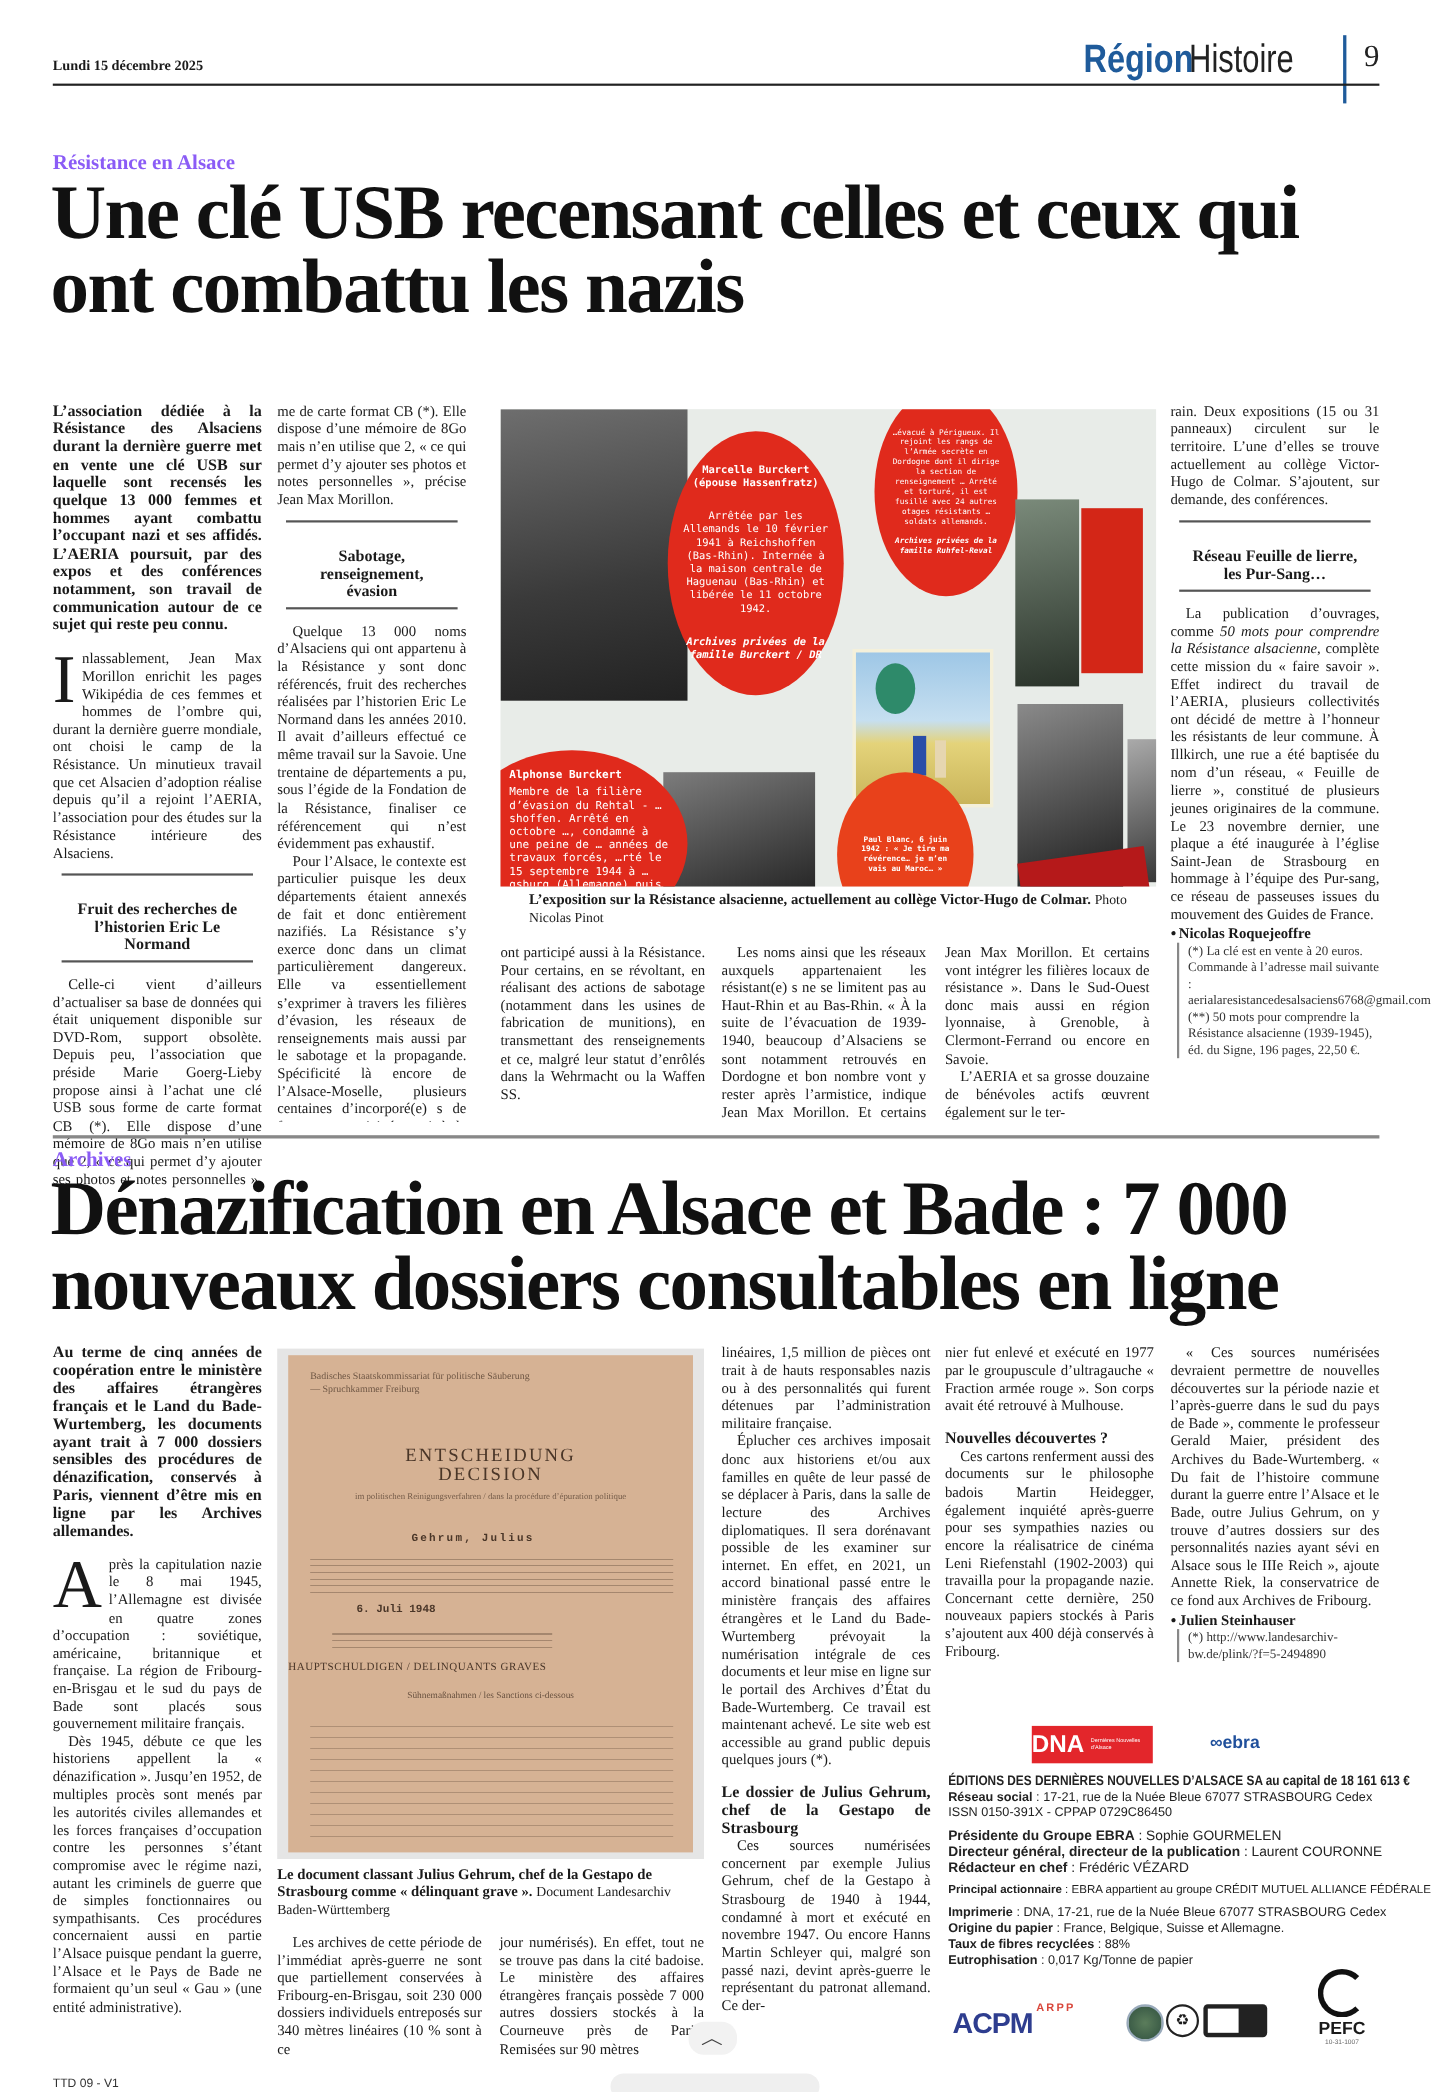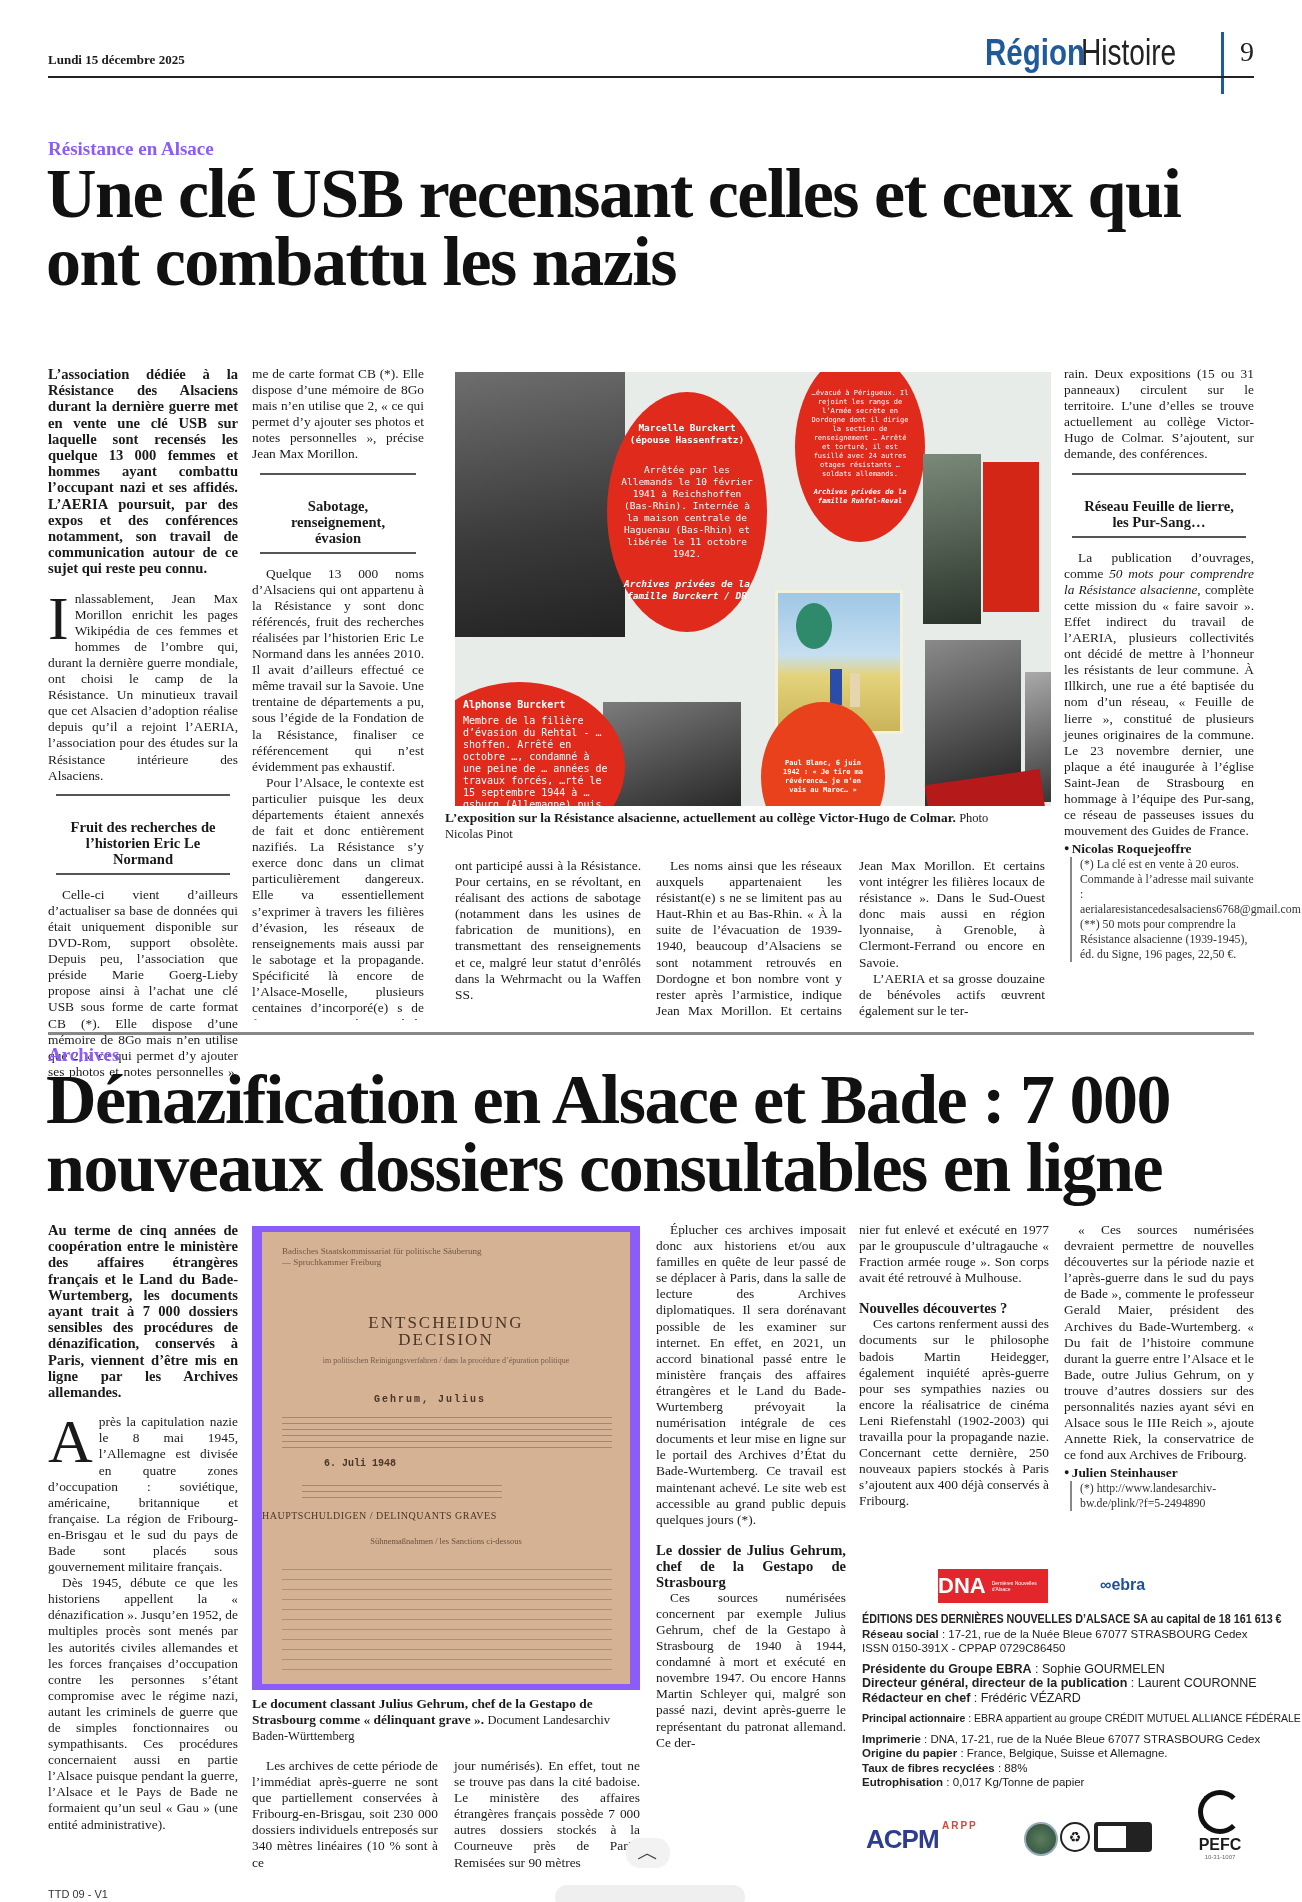--- a/index.html
+++ b/index.html
@@ -32,21 +32,21 @@
   .caption { font: bold 13.4px "Liberation Serif", serif; line-height: 16px; }
   .caption .credit { font-weight: normal; font-size: 12.5px; }
 
   .divider { height: 3px; background: #888; }
 
   
   .photo { overflow: hidden; background: #e8ece8; }
   .oval { position: absolute; border-radius: 50%; background: #e02a1c; color: #fff; font: bold 9.5px "DejaVu Sans Mono", monospace; text-align: center; line-height: 12px; display: flex; flex-direction: column; justify-content: center; padding: 0 14px; box-sizing: border-box; }
   .bw { position: absolute; background: linear-gradient(160deg, #7a7a7a, #2b2b2b); }
 
-  .doc { background: #8b5cf6; overflow: hidden; }
+  .doc { background: #e5e5e5; overflow: hidden; }
   .doc-inner { position: absolute; inset: 6px 10px; background: #d6b294; color: #4a3628; font-family: "Liberation Serif", serif; }
 
   
   .imprint { font: 11.5px "Liberation Sans", sans-serif; line-height: 14.5px; color: #222; }
   .imprint b { font-weight: bold; }
   .imprint .big { font-size: 12.5px; }
   .logo-dna { background: #e3262b; color: #fff; font: bold 22px "Liberation Sans", sans-serif; display: flex; align-items: center; justify-content: center; gap: 6px; }
   .logo-dna small { font-size: 5px; line-height: 6px; font-weight: normal; }
   .logo-ebra { font: bold 16px "Liberation Sans", sans-serif; color: #1f4f9b; }
   .pefc { text-align: center; font: bold 16px "Liberation Sans", sans-serif; }
@@ -110,21 +110,21 @@
   <div class="bw" style="left:148px;top:330px;width:138px;height:120px;background:linear-gradient(160deg,#7c7c7c,#202020);"></div>
   <div class="oval" style="left:-40px;top:310px;width:210px;height:170px;font-size:10px;align-items:flex-start;text-align:left;padding-left:48px;">
     <span>Alphonse Burckert</span>
     <span style="font-weight:normal;margin-top:4px;">Membre de la filière d’évasion du Rehtal - …shoffen. Arrêté en octobre …, condamné à une peine de … années de travaux forcés, …rté le 15 septembre 1944 à …gsburg (Allemagne) puis à …(Allemagne), libéré … rapatrié en</span>
   </div>
   <div class="oval" style="left:306px;top:330px;width:124px;height:150px;font-size:7px;line-height:9px;background:#e8411b;">
     <span>Paul Blanc, 6 juin 1942 : « Je tire ma révérence… je m’en vais au Maroc… »</span>
   </div>
   <div class="abs" style="left:472px;top:405px;width:116px;height:40px;background:#b5191a;transform:rotate(-8deg);"></div>
 </div>
-<div class="abs caption serif" style="left:445px;top:810px;width:560px;font-family:Liberation Serif, serif;">
+<div class="abs caption serif" style="left:481px;top:810px;width:560px;font-family:Liberation Serif, serif;">
   <span>L’exposition sur la Résistance alsacienne, actuellement au collège Victor-Hugo de Colmar.</span>
   <span class="credit">Photo Nicolas Pinot</span>
 </div>
 
 <div class="abs col serif" style="left:455px;top:858px;width:186px;">
   <p class="noind">ont participé aussi à la Résistance. Pour certains, en se révoltant, en réalisant des actions de sabotage (notamment dans les usines de fabrication de munitions), en transmettant des renseignements et ce, malgré leur statut d’enrôlés dans la Wehrmacht ou la Waffen SS.</p>
 </div>
 <div class="abs col serif" style="left:656px;top:858px;width:186px;height:160px;overflow:hidden;">
   <p>Les noms ainsi que les réseaux auxquels appartenaient les résistant(e) s ne se limitent pas au Haut-Rhin et au Bas-Rhin. « À la suite de l’évacuation de 1939-1940, beaucoup d’Alsaciens se sont notamment retrouvés en Dordogne et bon nombre vont y rester après l’armistice, indique Jean Max Morillon. Et certains vont intégrer les réseaux locaux de résistance ». Dans le Sud-Ouest donc mais aussi en région lyonnaise, à Grenoble, à Clermont-Ferrand ou encore en Savoie.</p>
 </div>
@@ -178,20 +178,21 @@
 </div>
 
 <div class="abs col serif" style="left:252px;top:1758px;width:186px;">
   <p>Les archives de cette période de l’immédiat après-guerre ne sont que partiellement conservées à Fribourg-en-Brisgau, soit 230 000 dossiers individuels entreposés sur 340 mètres linéaires (10 % sont à ce</p>
 </div>
 <div class="abs col serif" style="left:454px;top:1758px;width:186px;">
   <p class="noind">jour numérisés). En effet, tout ne se trouve pas dans la cité badoise. Le ministère des affaires étrangères français possède 7 000 autres dossiers stockés à la Courneuve près de Paris. Remisées sur 90 mètres</p>
 </div>
 
 <div class="abs col serif" style="left:656px;top:1222px;width:190px;">
+  <p class="noind">linéaires, 1,5 million de pièces ont trait à de hauts responsables nazis ou à des personnalités qui furent détenues par l’administration militaire française.</p>
   <p>Éplucher ces archives imposait donc aux historiens et/ou aux familles en quête de leur passé de se déplacer à Paris, dans la salle de lecture des Archives diplomatiques. Il sera dorénavant possible de les examiner sur internet. En effet, en 2021, un accord binational passé entre le ministère français des affaires étrangères et le Land du Bade-Wurtemberg prévoyait la numérisation intégrale de ces documents et leur mise en ligne sur le portail des Archives d’État du Bade-Wurtemberg. Ce travail est maintenant achevé. Le site web est accessible au grand public depuis quelques jours (*).</p>
   <div class="subhead">Le dossier de Julius Gehrum, chef de la Gestapo de Strasbourg</div>
   <p>Ces sources numérisées concernent par exemple Julius Gehrum, chef de la Gestapo à Strasbourg de 1940 à 1944, condamné à mort et exécuté en novembre 1947. Ou encore Hanns Martin Schleyer qui, malgré son passé nazi, devint après-guerre le représentant du patronat allemand. Ce der-</p>
 </div>
 
 <div class="abs col serif" style="left:859px;top:1222px;width:190px;">
   <p class="noind">nier fut enlevé et exécuté en 1977 par le groupuscule d’ultragauche « Fraction armée rouge ». Son corps avait été retrouvé à Mulhouse.</p>
   <div class="subhead">Nouvelles découvertes ?</div>
   <p>Ces cartons renferment aussi des documents sur le philosophe badois Martin Heidegger, également inquiété après-guerre pour ses sympathies nazies ou encore la réalisatrice de cinéma Leni Riefenstahl (1902-2003) qui travailla pour la propagande nazie. Concernant cette dernière, 250 nouveaux papiers stockés à Paris s’ajoutent aux 400 déjà conservés à Fribourg.</p>
 </div>

